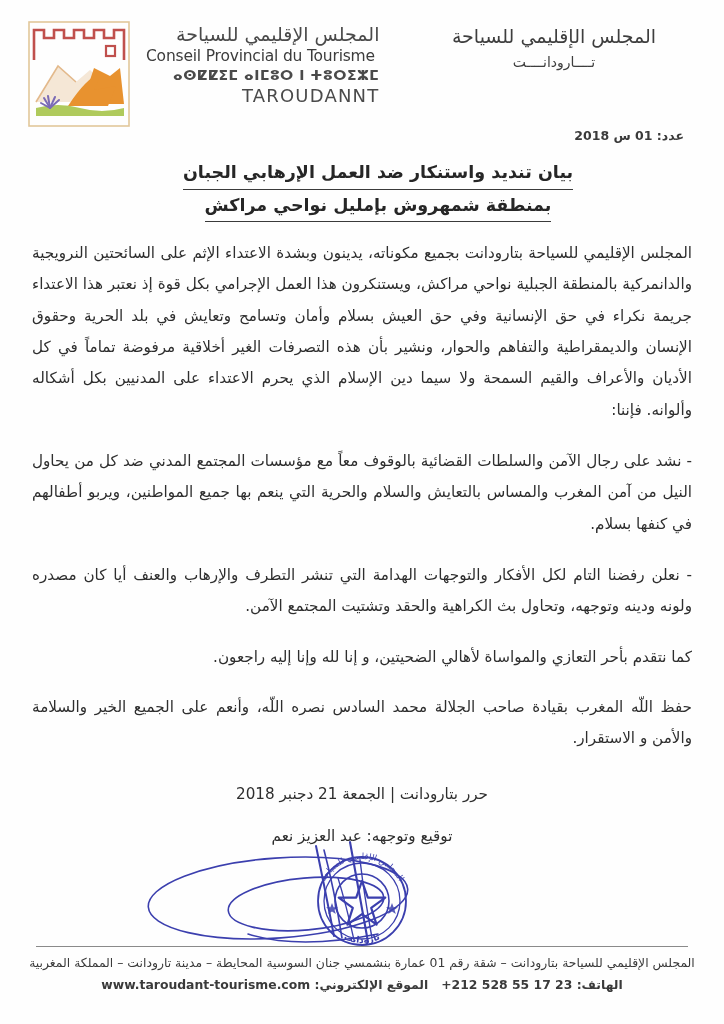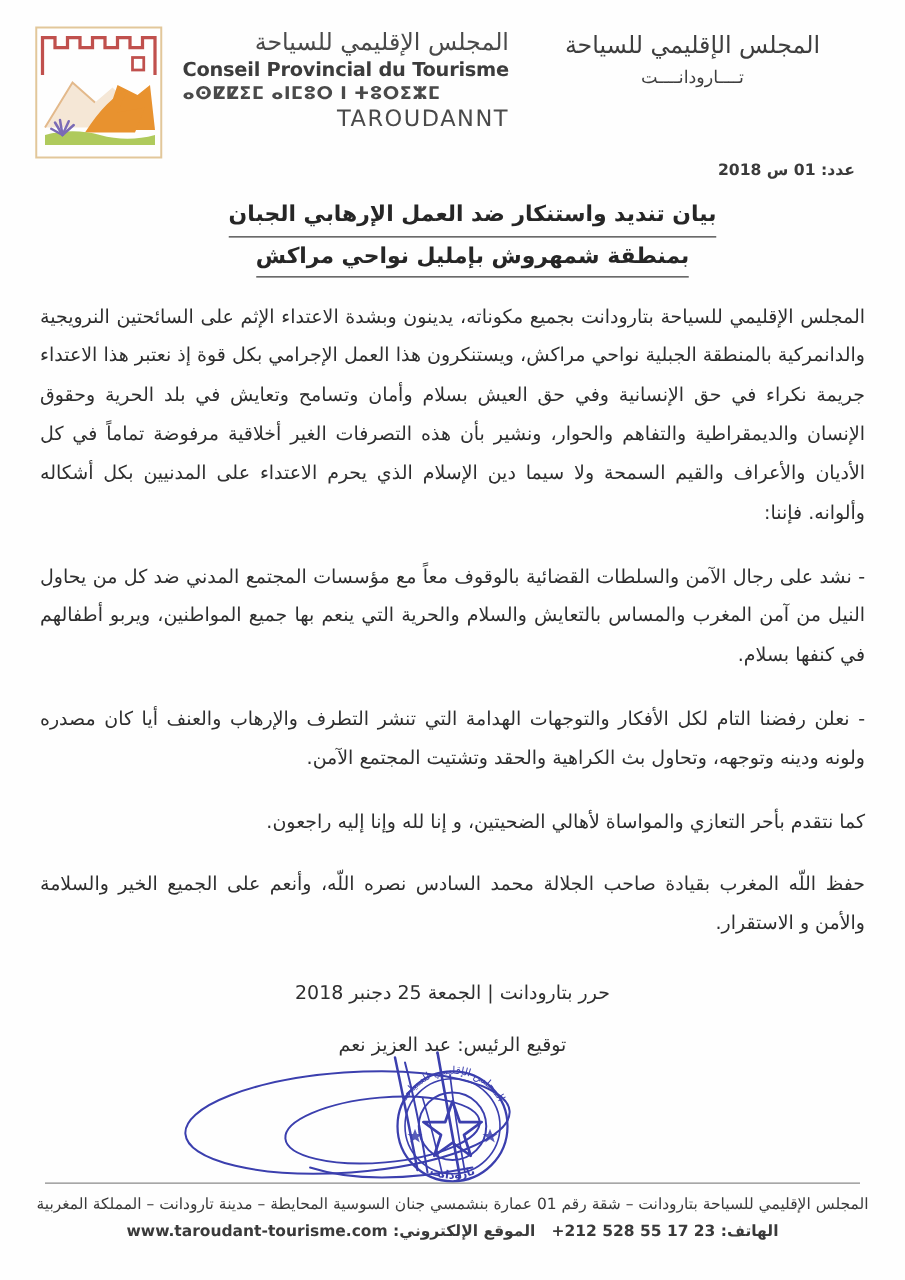--- a/index.html
+++ b/index.html
@@ -56,32 +56,33 @@
     font-size: 19px;
     color: #4a4a4a;
     direction: rtl;
     text-align: right;
     letter-spacing: 0px;
     line-height: 1.15;
     margin-bottom: 2px;
   }
   .logo-french {
     font-size: 15.5px;
-    font-weight: bold;
+    font-weight: normal;
     color: #3c3c3c;
     letter-spacing: -0.2px;
     line-height: 1.15;
     margin-bottom: 1px;
   }
   .logo-tifinagh {
     font-size: 14px;
     font-weight: bold;
     color: #4a4a4a;
     letter-spacing: 0.5px;
     line-height: 1.2;
+    margin-left: 27px;
   }
   .logo-latin {
     font-size: 18px;
     color: #4a4a4a;
     letter-spacing: 1.2px;
     text-align: right;
     line-height: 1.3;
     margin-top: 1px;
   }
 
@@ -292,22 +293,22 @@
 
   <div class="body-block">
     <p class="para">المجلس الإقليمي للسياحة بتارودانت بجميع مكوناته، يدينون وبشدة الاعتداء الإثم على السائحتين النرويجية والدانمركية بالمنطقة الجبلية نواحي مراكش، ويستنكرون هذا العمل الإجرامي بكل قوة إذ نعتبر هذا الاعتداء جريمة نكراء في حق الإنسانية وفي حق العيش بسلام وأمان وتسامح وتعايش في بلد الحرية وحقوق الإنسان والديمقراطية والتفاهم والحوار، ونشير بأن هذه التصرفات الغير أخلاقية مرفوضة تماماً في كل الأديان والأعراف والقيم السمحة ولا سيما دين الإسلام الذي يحرم الاعتداء على المدنيين بكل أشكاله وألوانه. فإننا:</p>
     <p class="para">- نشد على رجال الآمن والسلطات القضائية بالوقوف معاً مع مؤسسات المجتمع المدني ضد كل من يحاول النيل من آمن المغرب والمساس بالتعايش والسلام والحرية التي ينعم بها جميع المواطنين، ويربو أطفالهم في كنفها بسلام.</p>
     <p class="para">- نعلن رفضنا التام لكل الأفكار والتوجهات الهدامة التي تنشر التطرف والإرهاب والعنف أيا كان مصدره ولونه ودينه وتوجهه، وتحاول بث الكراهية والحقد وتشتيت المجتمع الآمن.</p>
     <p class="para tight">كما نتقدم بأحر التعازي والمواساة لأهالي الضحيتين، و إنا لله وإنا إليه راجعون.</p>
     <p class="para last">حفظ اللّه المغرب بقيادة صاحب الجلالة محمد السادس نصره اللّه، وأنعم على الجميع الخير والسلامة والأمن و الاستقرار.</p>
   </div>
 
   <div class="signoff">
-    <div class="date-line">حرر بتارودانت | الجمعة 25 دجنبر 2018</div>
-    <div class="sign-label">توقيع الرئيس: عبد العزيز نعم</div>
+    <div class="date-line">حرر بتارودانت | الجمعة 21 دجنبر 2018</div>
+    <div class="sign-label">توقيع وتوجهه: عبد العزيز نعم</div>
   </div>
 
   <div class="sig-area">
     <svg width="360" height="115" viewBox="0 0 360 115" xmlns="http://www.w3.org/2000/svg">
       <g fill="none" stroke="#3b3fae" stroke-width="1.6" stroke-linecap="round">
         <ellipse cx="150" cy="60" rx="130" ry="40" transform="rotate(-4 150 60)"></ellipse>
         <ellipse cx="178" cy="66" rx="78" ry="26" transform="rotate(-5 178 66)"></ellipse>
         <path d="M188 8 Q196 46 206 98" stroke-width="2"></path>
         <path d="M196 12 Q206 50 214 100" stroke-width="1.6"></path>
         <path d="M222 4 Q230 48 240 104" stroke-width="2.1"></path>

